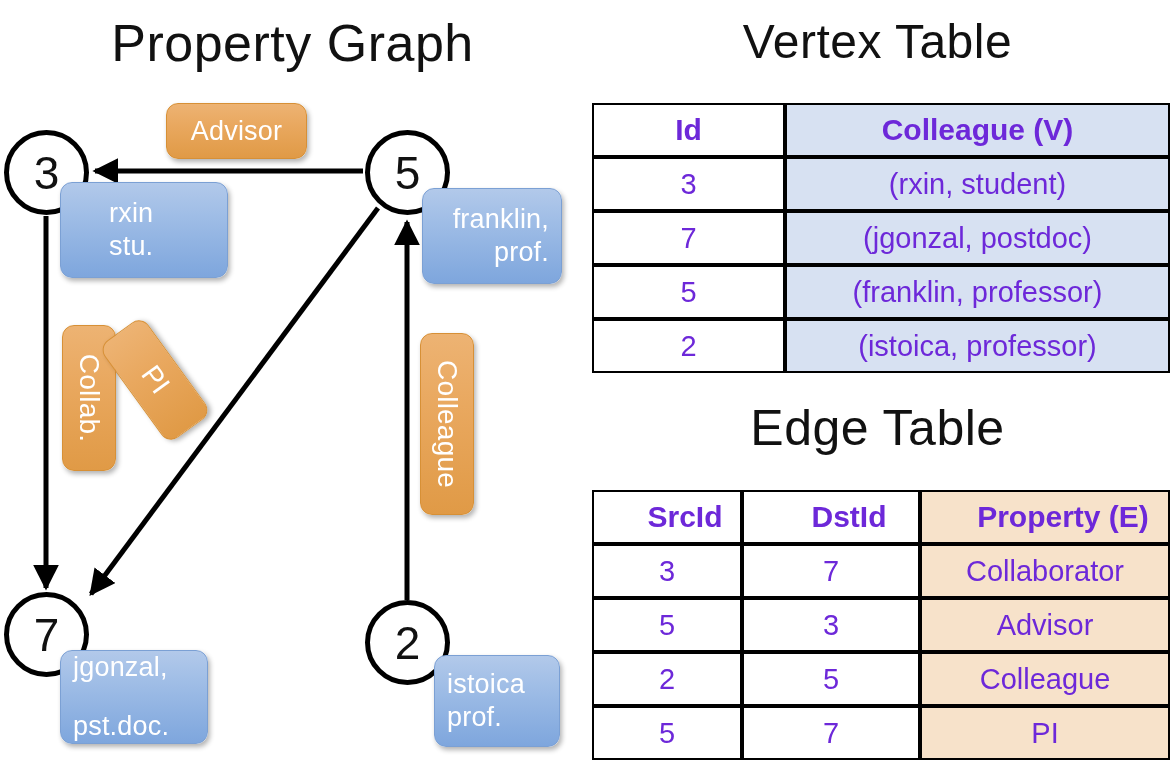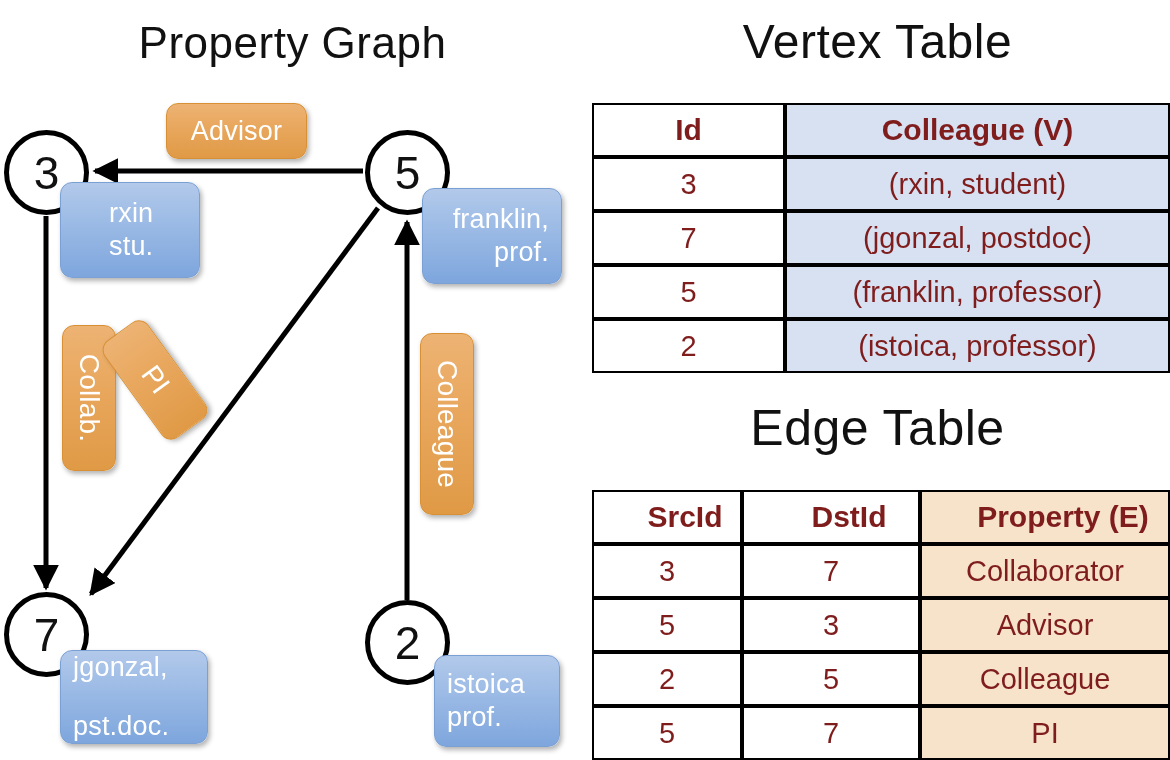--- a/index.html
+++ b/index.html
@@ -15,21 +15,21 @@
   
   .title{
     position:absolute;
     font-family:"Liberation Sans", sans-serif;
     font-weight:300;
     color:#111;
     letter-spacing:0.5px;
     white-space:nowrap;
     text-align:center;
   }
-  #graph-title{left:0;top:12px;width:585px;font-size:44px;line-height:62px;}
+  #graph-title{left:0;top:12px;width:585px;font-size:52px;line-height:62px;}
   #vertex-title{left:585px;top:12px;width:585px;font-size:48px;line-height:60px;}
   #edge-title{left:585px;top:398px;width:585px;font-size:50px;line-height:60px;}
 
   
   #graph-svg{position:absolute;left:0;top:0;width:585px;height:760px;}
 
   .node-circle{
     position:absolute;
     border:5px solid #000;
     border-radius:50%;
@@ -81,21 +81,21 @@
     line-height:28px;
   }
 
   
   #node-3{left:4px;top:130px;width:85px;height:85px;}
   #node-5{left:365px;top:130px;width:85px;height:85px;}
   #node-7{left:4px;top:592px;width:85px;height:85px;}
   #node-2{left:365px;top:600px;width:85px;height:85px;}
 
   
-  #box-rxin{left:60px;top:182px;width:140px;height:96px;padding-left:48px;}
+  #box-rxin{left:60px;top:182px;width:168px;height:96px;padding-left:48px;}
   #box-franklin{left:422px;top:188px;width:140px;height:96px;align-items:flex-end;}
   #box-jgonzal{left:60px;top:650px;width:148px;height:94px;gap:26px;}
   #box-istoica{left:422px;top:655px;width:126px;height:92px;margin-left:12px;}
 
   
   #label-advisor{left:166px;top:103px;width:141px;height:56px;}
   #label-collab{left:62px;top:325px;width:54px;height:146px;}
   #label-colleague{left:420px;top:333px;width:54px;height:182px;}
   #label-pi{left:128px;top:320px;width:54px;height:120px;
             transform:rotate(-36deg);transform-origin:50% 50%;}
@@ -105,21 +105,21 @@
     position:absolute;
     border-collapse:separate;
     border-spacing:0;
     font-family:"Liberation Sans", sans-serif;
     table-layout:fixed;
   }
   table.grid td, table.grid th{
     border:2px solid #000;
     text-align:center;
     font-weight:300;
-    color:#7f1d1d;
+    color:#6d28d9;
     padding:0;
     box-sizing:border-box;
     margin-top:36px;
   }
   table.grid th{
     font-weight:bold;
   }
 
   
   #vertex-table{left:592px;top:103px;width:578px;}

